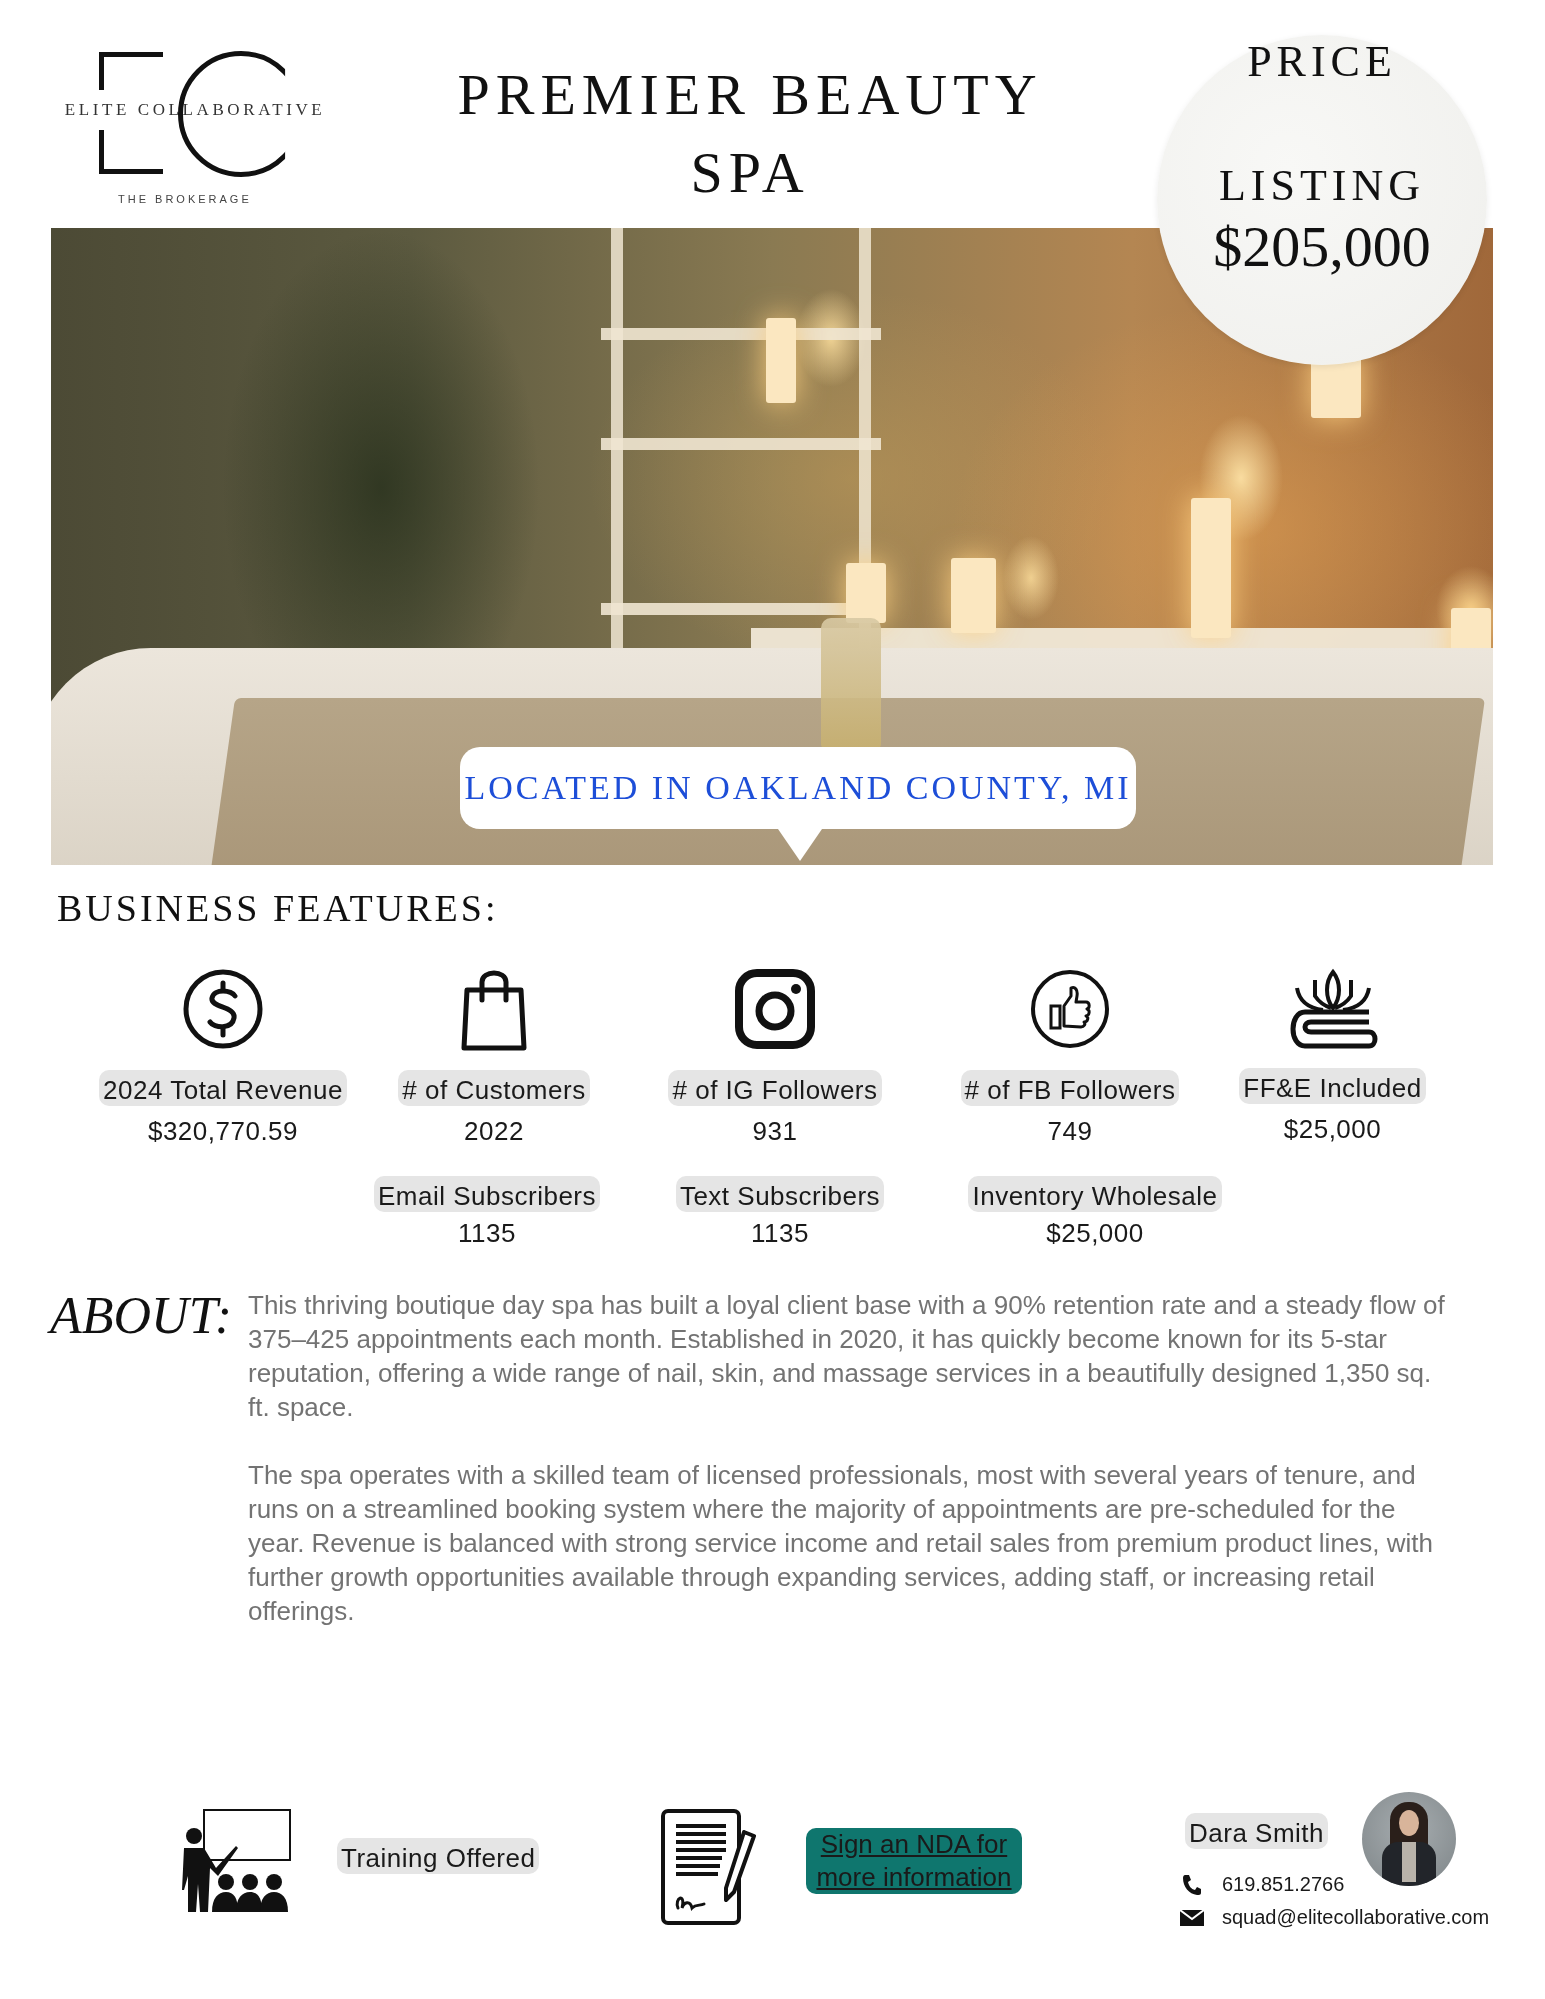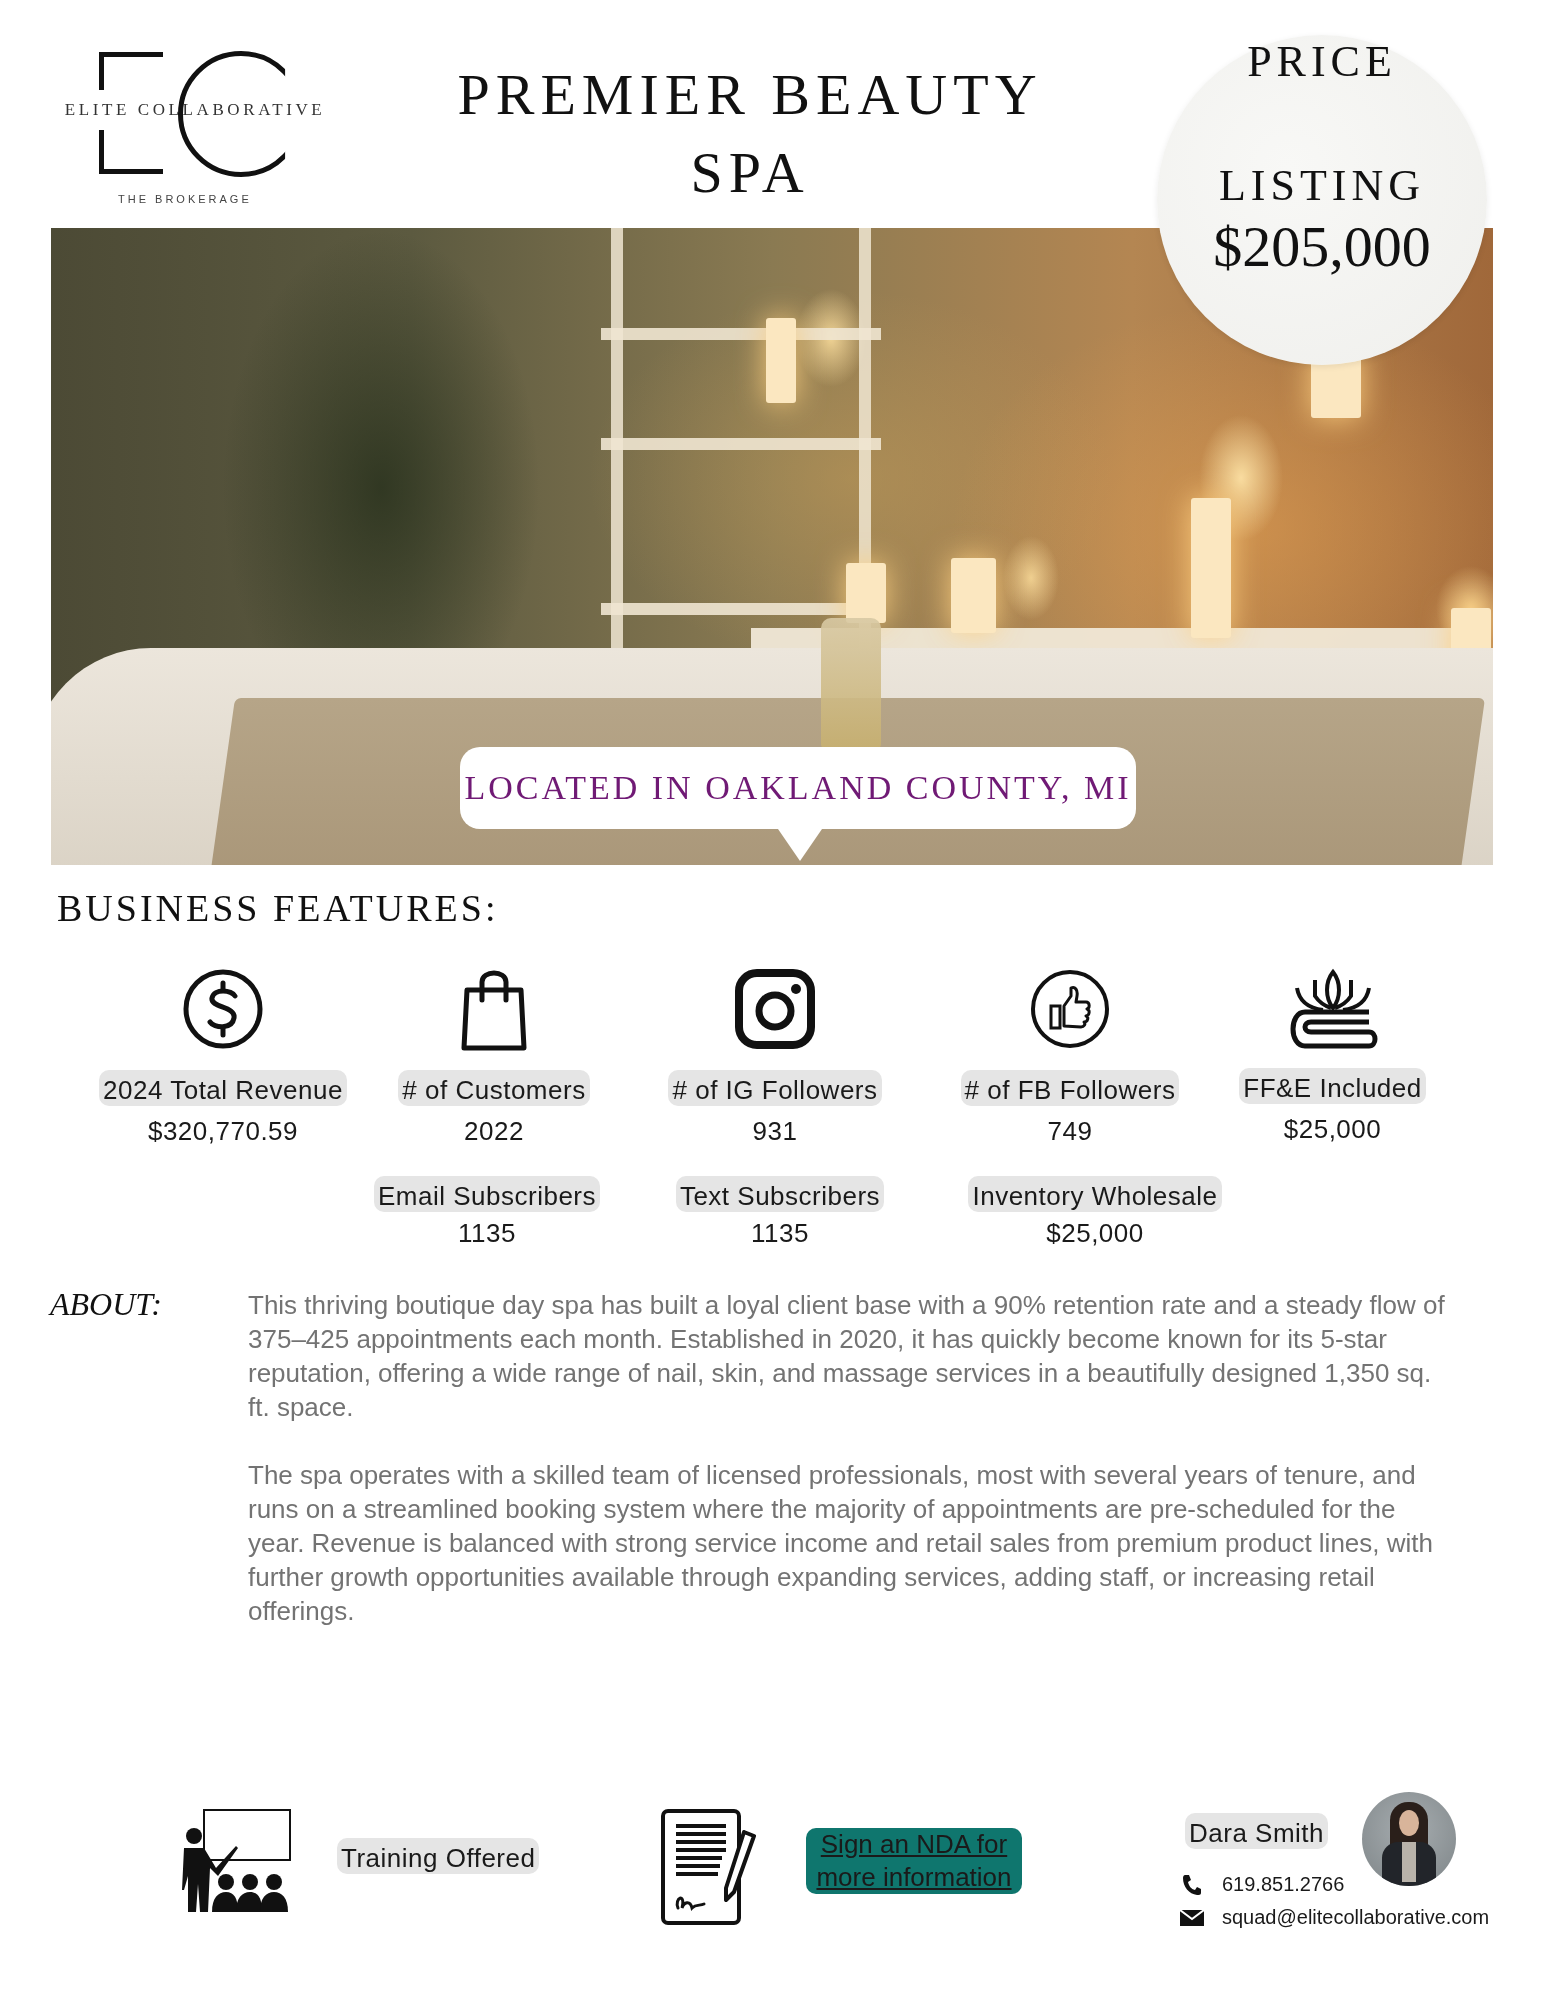--- a/index.html
+++ b/index.html
@@ -30,38 +30,38 @@
   }
   .hero .plant { position: absolute; left: 170px; top: 0; width: 320px; height: 520px; background: radial-gradient(ellipse at center, rgba(35,45,25,0.75), transparent 70%); }
   .hero .shelf { position: absolute; left: 560px; top: 0; width: 260px; height: 480px; border-left: 12px solid rgba(240,230,210,0.85); border-right: 12px solid rgba(240,230,210,0.85); }
   .hero .shelf-board { position: absolute; left: 550px; height: 12px; width: 280px; background: rgba(240,230,210,0.9); }
   .hero .table { position: absolute; left: 700px; top: 400px; width: 720px; height: 20px; background: rgba(240,232,215,0.95); }
   .hero .bed { position: absolute; left: -20px; top: 420px; width: 1500px; height: 260px; background: linear-gradient(180deg, #ece6dc, #d8d0c2); border-radius: 120px 40px 0 0; }
   .hero .towel { position: absolute; left: 170px; top: 470px; width: 1250px; height: 200px; background: linear-gradient(180deg, #b6a588, #a89577); transform: skewX(-8deg); border-radius: 6px; }
   .hero .bottle { position: absolute; left: 770px; top: 390px; width: 60px; height: 130px; background: linear-gradient(180deg, #d8c9a4, #c7b070); border-radius: 10px 10px 4px 4px; opacity: 0.9; }
   .hero .candle { position: absolute; background: #fbe7c0; border-radius: 3px; box-shadow: 0 0 30px rgba(255,210,130,0.9); }
 
-  .location-bubble { position: absolute; left: 460px; top: 747px; width: 676px; height: 82px; background: #ffffff; border-radius: 20px; text-align: center; line-height: 82px; font-family: "Liberation Serif", serif; font-size: 34px; letter-spacing: 3px; color: #701a75; }
+  .location-bubble { position: absolute; left: 460px; top: 747px; width: 676px; height: 82px; background: #ffffff; border-radius: 20px; text-align: center; line-height: 82px; font-family: "Liberation Serif", serif; font-size: 34px; letter-spacing: 3px; color: #1d4ed8; }
   .location-bubble::after { content: ""; position: absolute; left: 318px; top: 82px; border-left: 22px solid transparent; border-right: 22px solid transparent; border-top: 32px solid #ffffff; }
 
   
   .price-circle { position: absolute; left: 1157px; top: 35px; width: 330px; height: 330px; border-radius: 50%; background: radial-gradient(circle at 40% 40%, #f8f8f6, #efefec); box-shadow: 0 2px 6px rgba(0,0,0,0.08); text-align: center; font-family: "Liberation Serif", serif; color: #111; }
   .price-circle .lbl { display: block; font-size: 44px; letter-spacing: 5px; line-height: 54px; }
   .price-circle .lbl1 { margin-top: 70px; }
   .price-circle .price { display: block; font-size: 58px; }
 
   
   .bf-heading { position: absolute; left: 57px; top: 886px; font-family: "Liberation Serif", serif; font-size: 38px; letter-spacing: 3px; color: #111; }
   .feature { position: absolute; text-align: center; }
   .feature .icon { display: block; margin: 0 auto; }
   .pill { display: inline-block; background: #e5e5e5; border-radius: 10px; padding: 0 4px; height: 36px; line-height: 40px; font-size: 26px; color: #1a1a1a; white-space: nowrap; letter-spacing: 0.5px; }
   .val { display: block; font-size: 26px; margin-top: 10px; color: #1a1a1a; letter-spacing: 0.5px; }
 
   
-  .about-label { position: absolute; left: 50px; top: 1286px; font-family: "Liberation Serif", serif; font-style: italic; font-size: 32px; color: #111; }
+  .about-label { position: absolute; left: 50px; top: 1286px; font-family: "Liberation Serif", serif; font-style: italic; font-size: 52px; color: #111; }
   .about-body { position: absolute; left: 248px; top: 1288px; width: 1210px; font-size: 26px; line-height: 34px; color: #737373; }
   .about-body p { margin-bottom: 34px; }
 
   
   .footer-icon { position: absolute; }
   .nda-pill { position: absolute; left: 792px; top: 1828px; width: 244px; text-align: center; }
   .nda-pill span { display: inline-block; background: #0f766e; border-radius: 10px; padding: 0 10px; font-size: 26px; line-height: 33px; text-decoration: underline; color: #1a1a1a; }
   .agent-name { position: absolute; left: 1185px; top: 1813px; }
   .avatar { position: absolute; left: 1362px; top: 1792px; width: 94px; height: 94px; border-radius: 50%; overflow: hidden; background: radial-gradient(circle at 50% 40%, #a7adb0, #7d8487); }
   .avatar .hair { position: absolute; left: 28px; top: 10px; width: 38px; height: 60px; background: #2a1f1a; border-radius: 18px 18px 10px 10px; }

